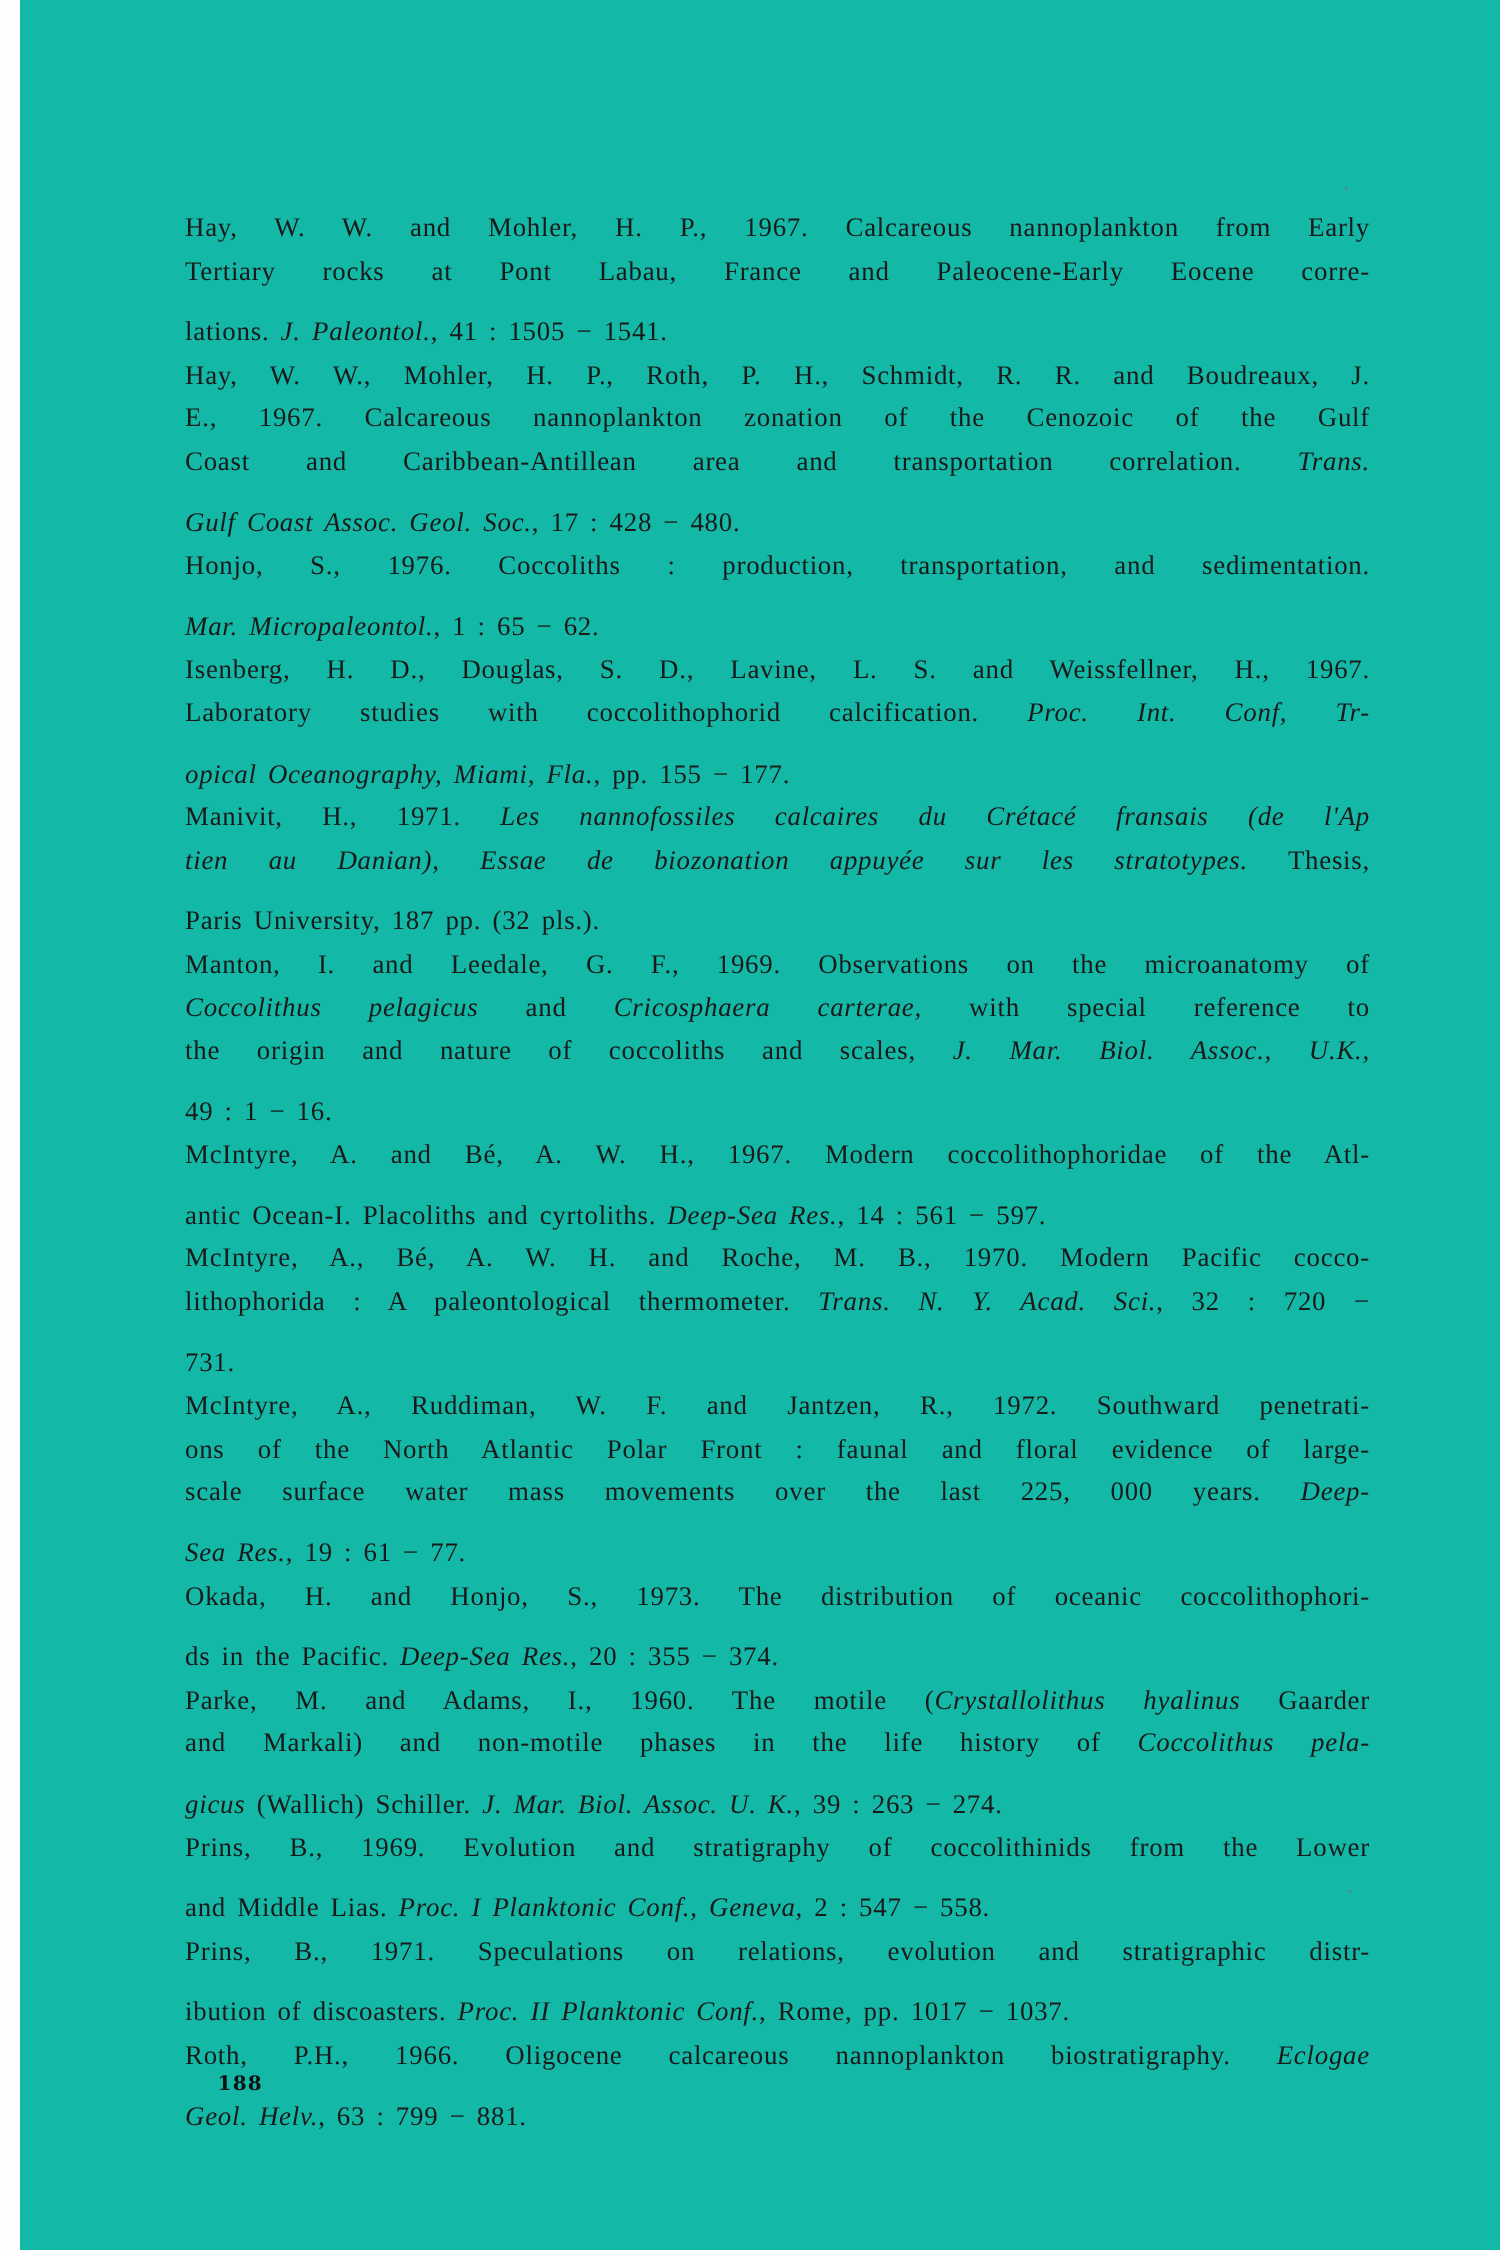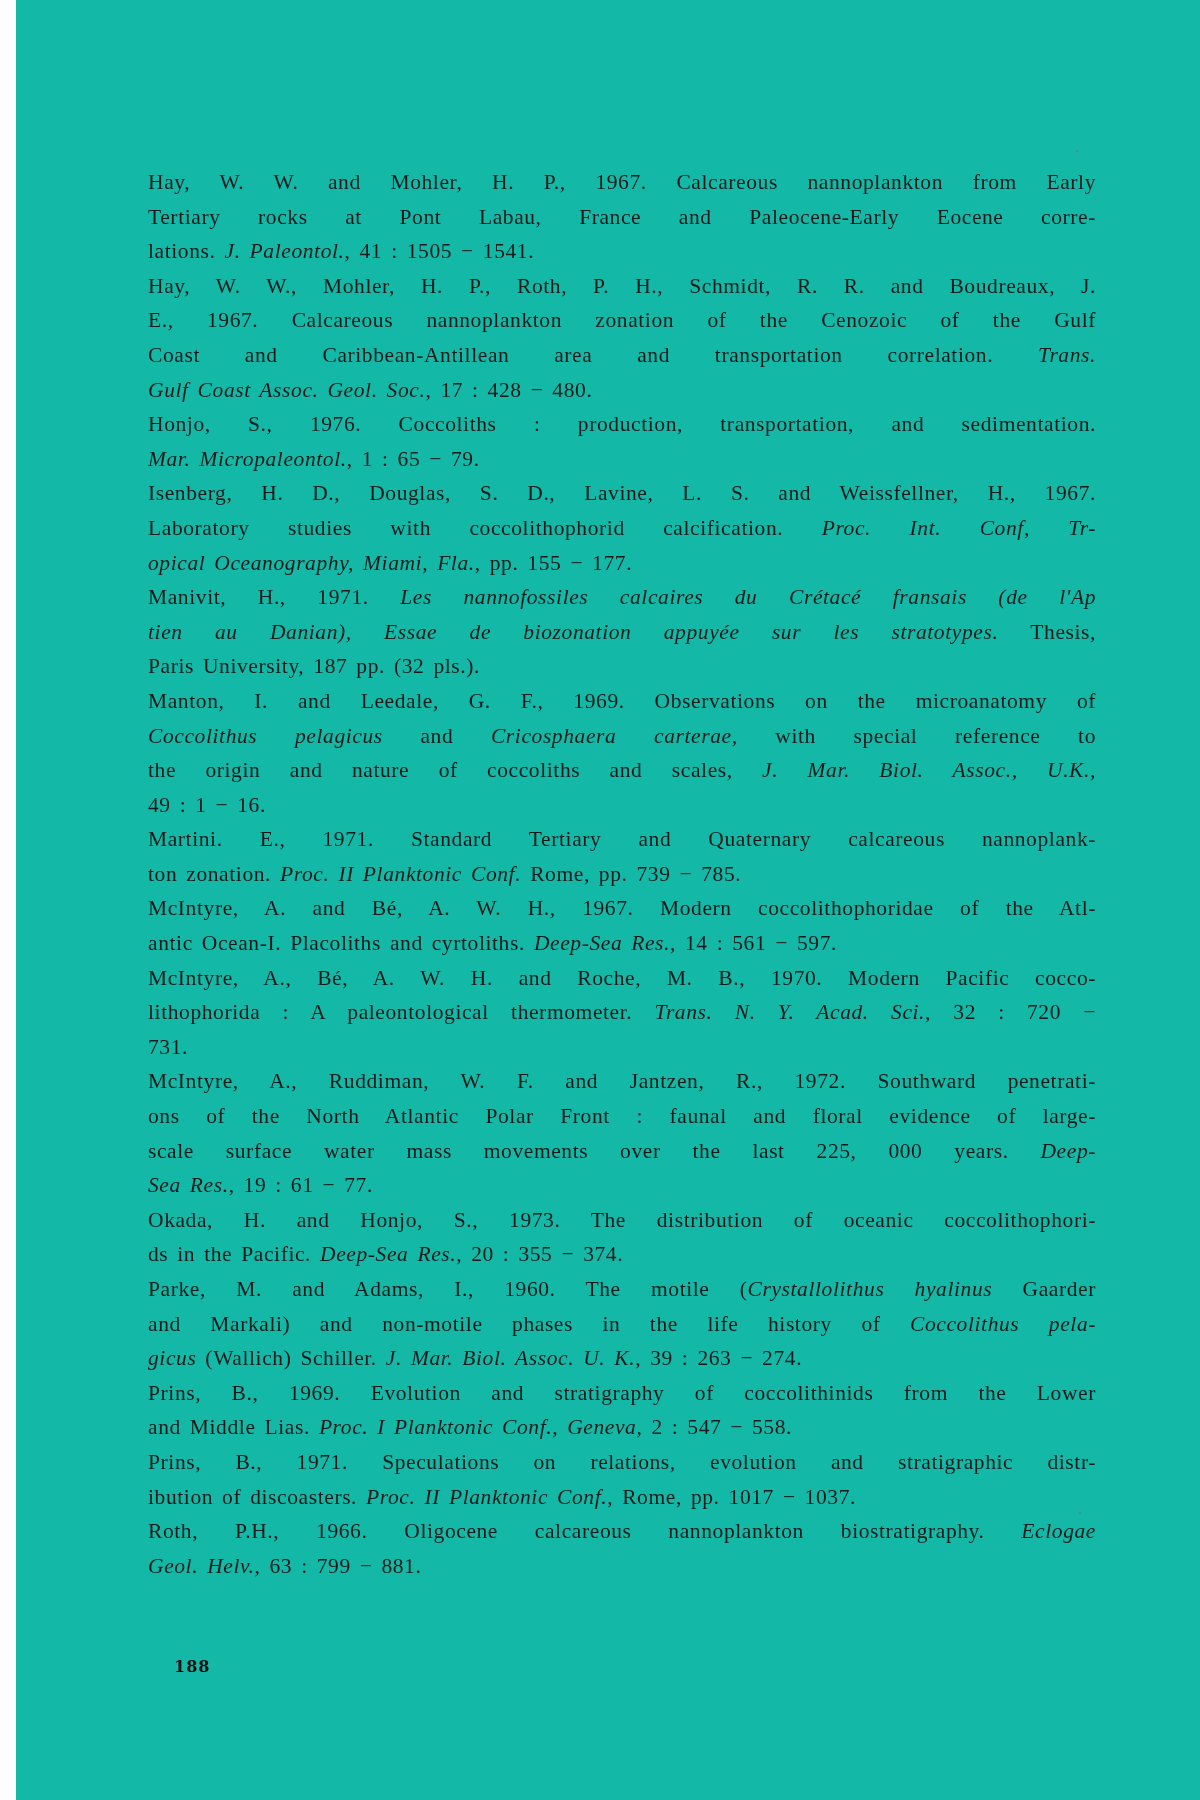--- a/index.html
+++ b/index.html
@@ -42,20 +42,21 @@
     font-style: italic;
   }
   .ref .line {
     display: block;
     text-align: justify;
     text-align-last: justify;
     white-space: nowrap;
   }
   .ref .line.last {
     text-align-last: left;
+    margin-top: 14px;
   }
   .page-number {
     position: absolute;
     left: 126px;
     top: 1657px;
     font-family: "DejaVu Serif", "Liberation Serif", serif;
     font-weight: bold;
     font-size: 16px;
     letter-spacing: 1px;
     color: #111;
@@ -82,41 +83,37 @@
         <span class="line last"><span>lations. </span><span class="it">J. Paleontol.</span><span>, 41 : 1505 − 1541.</span></span>
       </div>
       <div class="ref">
         <span class="line"><span>Hay, W. W., Mohler, H. P., Roth, P. H., Schmidt, R. R. and Boudreaux, J.</span></span>
         <span class="line"><span>E., 1967. Calcareous nannoplankton zonation of the Cenozoic of the Gulf</span></span>
         <span class="line"><span>Coast and Caribbean-Antillean area and transportation correlation. </span><span class="it">Trans.</span></span>
         <span class="line last"><span class="it">Gulf Coast Assoc. Geol. Soc.</span><span>, 17 : 428 − 480.</span></span>
       </div>
       <div class="ref">
         <span class="line"><span>Honjo, S., 1976. Coccoliths : production, transportation, and sedimentation.</span></span>
-        <span class="line last"><span class="it">Mar. Micropaleontol.</span><span>, 1 : 65 − 79.</span></span>
+        <span class="line last"><span class="it">Mar. Micropaleontol.</span><span>, 1 : 65 − 62.</span></span>
       </div>
       <div class="ref">
         <span class="line"><span>Isenberg, H. D., Douglas, S. D., Lavine, L. S. and Weissfellner, H., 1967.</span></span>
         <span class="line"><span>Laboratory studies with coccolithophorid calcification. </span><span class="it">Proc. Int. Conf, Tr-</span></span>
         <span class="line last"><span class="it">opical Oceanography, Miami, Fla.</span><span>, pp. 155 − 177.</span></span>
       </div>
       <div class="ref">
         <span class="line"><span>Manivit, H., 1971. </span><span class="it">Les nannofossiles calcaires du Crétacé fransais (de l'Ap</span></span>
         <span class="line"><span class="it">tien au Danian), Essae de biozonation appuyée sur les stratotypes.</span><span> Thesis,</span></span>
         <span class="line last"><span>Paris University, 187 pp. (32 pls.).</span></span>
       </div>
       <div class="ref">
         <span class="line"><span>Manton, I. and Leedale, G. F., 1969. Observations on the microanatomy of</span></span>
         <span class="line"><span class="it">Coccolithus pelagicus</span><span> and </span><span class="it">Cricosphaera carterae,</span><span> with special reference to</span></span>
         <span class="line"><span>the origin and nature of coccoliths and scales, </span><span class="it">J. Mar. Biol. Assoc., U.K.,</span></span>
         <span class="line last"><span>49 : 1 − 16.</span></span>
-      </div>
-      <div class="ref">
-        <span class="line"><span>Martini. E., 1971. Standard Tertiary and Quaternary calcareous nannoplank-</span></span>
-        <span class="line last"><span>ton zonation. </span><span class="it">Proc. II Planktonic Conf.</span><span> Rome, pp. 739 − 785.</span></span>
       </div>
       <div class="ref">
         <span class="line"><span>McIntyre, A. and Bé, A. W. H., 1967. Modern coccolithophoridae of the Atl-</span></span>
         <span class="line last"><span>antic Ocean-I. Placoliths and cyrtoliths. </span><span class="it">Deep-Sea Res.</span><span>, 14 : 561 − 597.</span></span>
       </div>
       <div class="ref">
         <span class="line"><span>McIntyre, A., Bé, A. W. H. and Roche, M. B., 1970. Modern Pacific cocco-</span></span>
         <span class="line"><span>lithophorida : A paleontological thermometer. </span><span class="it">Trans. N. Y. Acad. Sci.</span><span>, 32 : 720 −</span></span>
         <span class="line last"><span>731.</span></span>
       </div>

